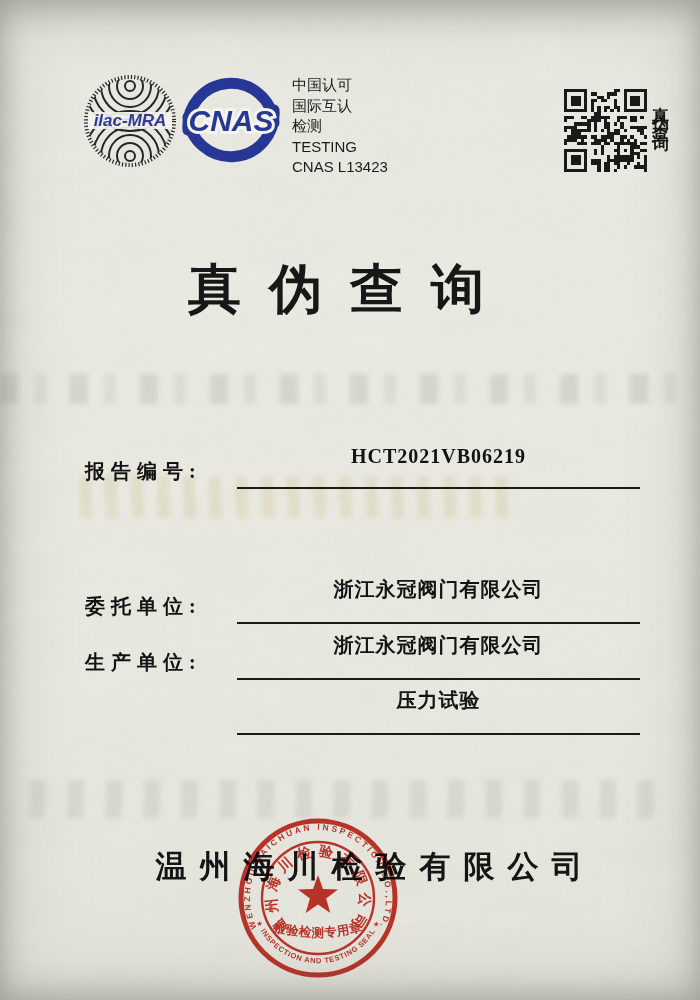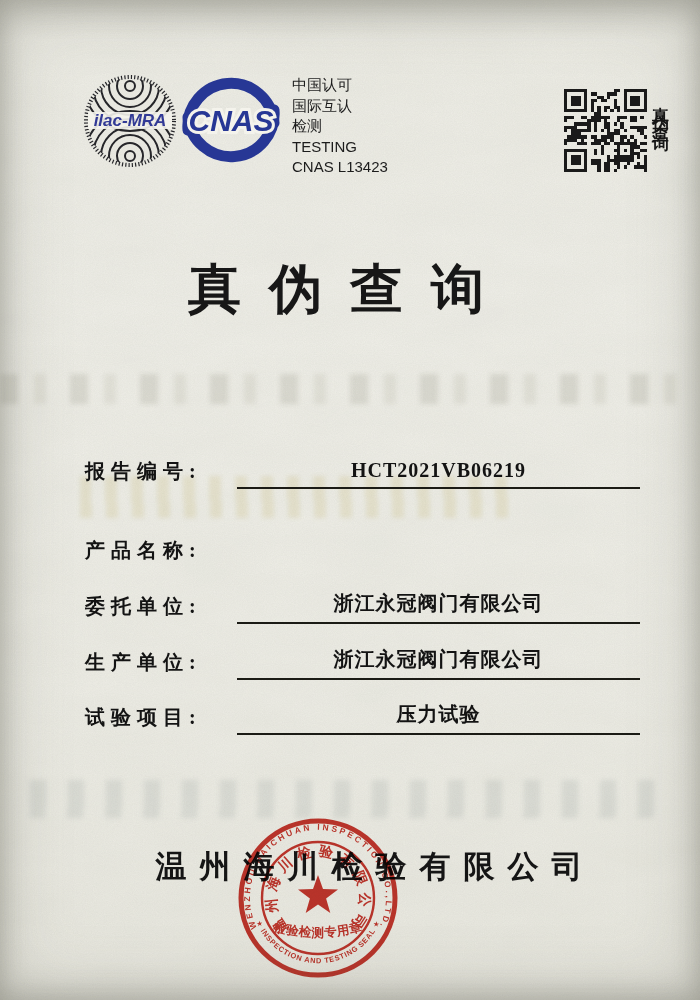--- a/index.html
+++ b/index.html
@@ -30,21 +30,21 @@
          transform:translateX(-14px);white-space:nowrap;}
   .title span{margin-right:-28px;}
   
   .fields{left:85px;top:0;width:560px;height:760px;}
   .field-row{position:absolute;left:0;width:560px;height:48px;}
   .row0{top:441px;}.row1{top:520px;}.row2{top:576px;}.row3{top:632px;}.row4{top:687px;}
   .field-label{position:absolute;left:0;bottom:4px;font-size:20px;font-weight:bold;
                letter-spacing:6px;white-space:nowrap;color:#131313;}
   .field-line{position:absolute;left:152px;bottom:0;width:403px;height:48px;
               display:flex;align-items:flex-end;justify-content:center;
-              border-bottom:2px solid #1b1b15;padding-bottom:5px;box-sizing:border-box;}
+              border-bottom:2px solid #1b1b15;padding-bottom:19px;box-sizing:border-box;}
   .field-value{font-size:20px;font-weight:bold;letter-spacing:1px;color:#131313;white-space:nowrap;}
   
   .company{left:0;top:846px;width:700px;text-align:center;font-size:31px;font-weight:bold;
            letter-spacing:13px;color:#151515;white-space:nowrap;transform:translateX(19px);}
   .company span{margin-right:-13px;}
   .stamp{left:228px;top:808px;width:180px;height:180px;mix-blend-mode:multiply;opacity:.92;}
   
   .noise{left:0;top:0;width:700px;height:1000px;pointer-events:none;}
   .band{pointer-events:none;}
   .band1{top:374px;left:0;width:700px;height:30px;
@@ -440,39 +440,37 @@
 
   <div class="abs fields">
     <div class="field-row row0">
       <span class="field-label">报告编号:</span>
       <span class="field-line">
         <span class="field-value">HCT2021VB06219</span>
       </span>
     </div>
 
     <div class="field-row row1">
-      <span class="field-label">产品名称:</span>
     </div>
 
     <div class="field-row row2">
       <span class="field-label">委托单位:</span>
       <span class="field-line">
         <span class="field-value">浙江永冠阀门有限公司</span>
       </span>
     </div>
 
     <div class="field-row row3">
       <span class="field-label">生产单位:</span>
       <span class="field-line">
         <span class="field-value">浙江永冠阀门有限公司</span>
       </span>
     </div>
 
     <div class="field-row row4">
-      <span class="field-label">试验项目:</span>
       <span class="field-line">
         <span class="field-value">压力试验</span>
       </span>
     </div>
   </div>
 
   <div class="abs company"><span>温州海川检验有限公司</span></div>
 
   <svg class="abs stamp" viewBox="0 0 180 180">
     <defs>

